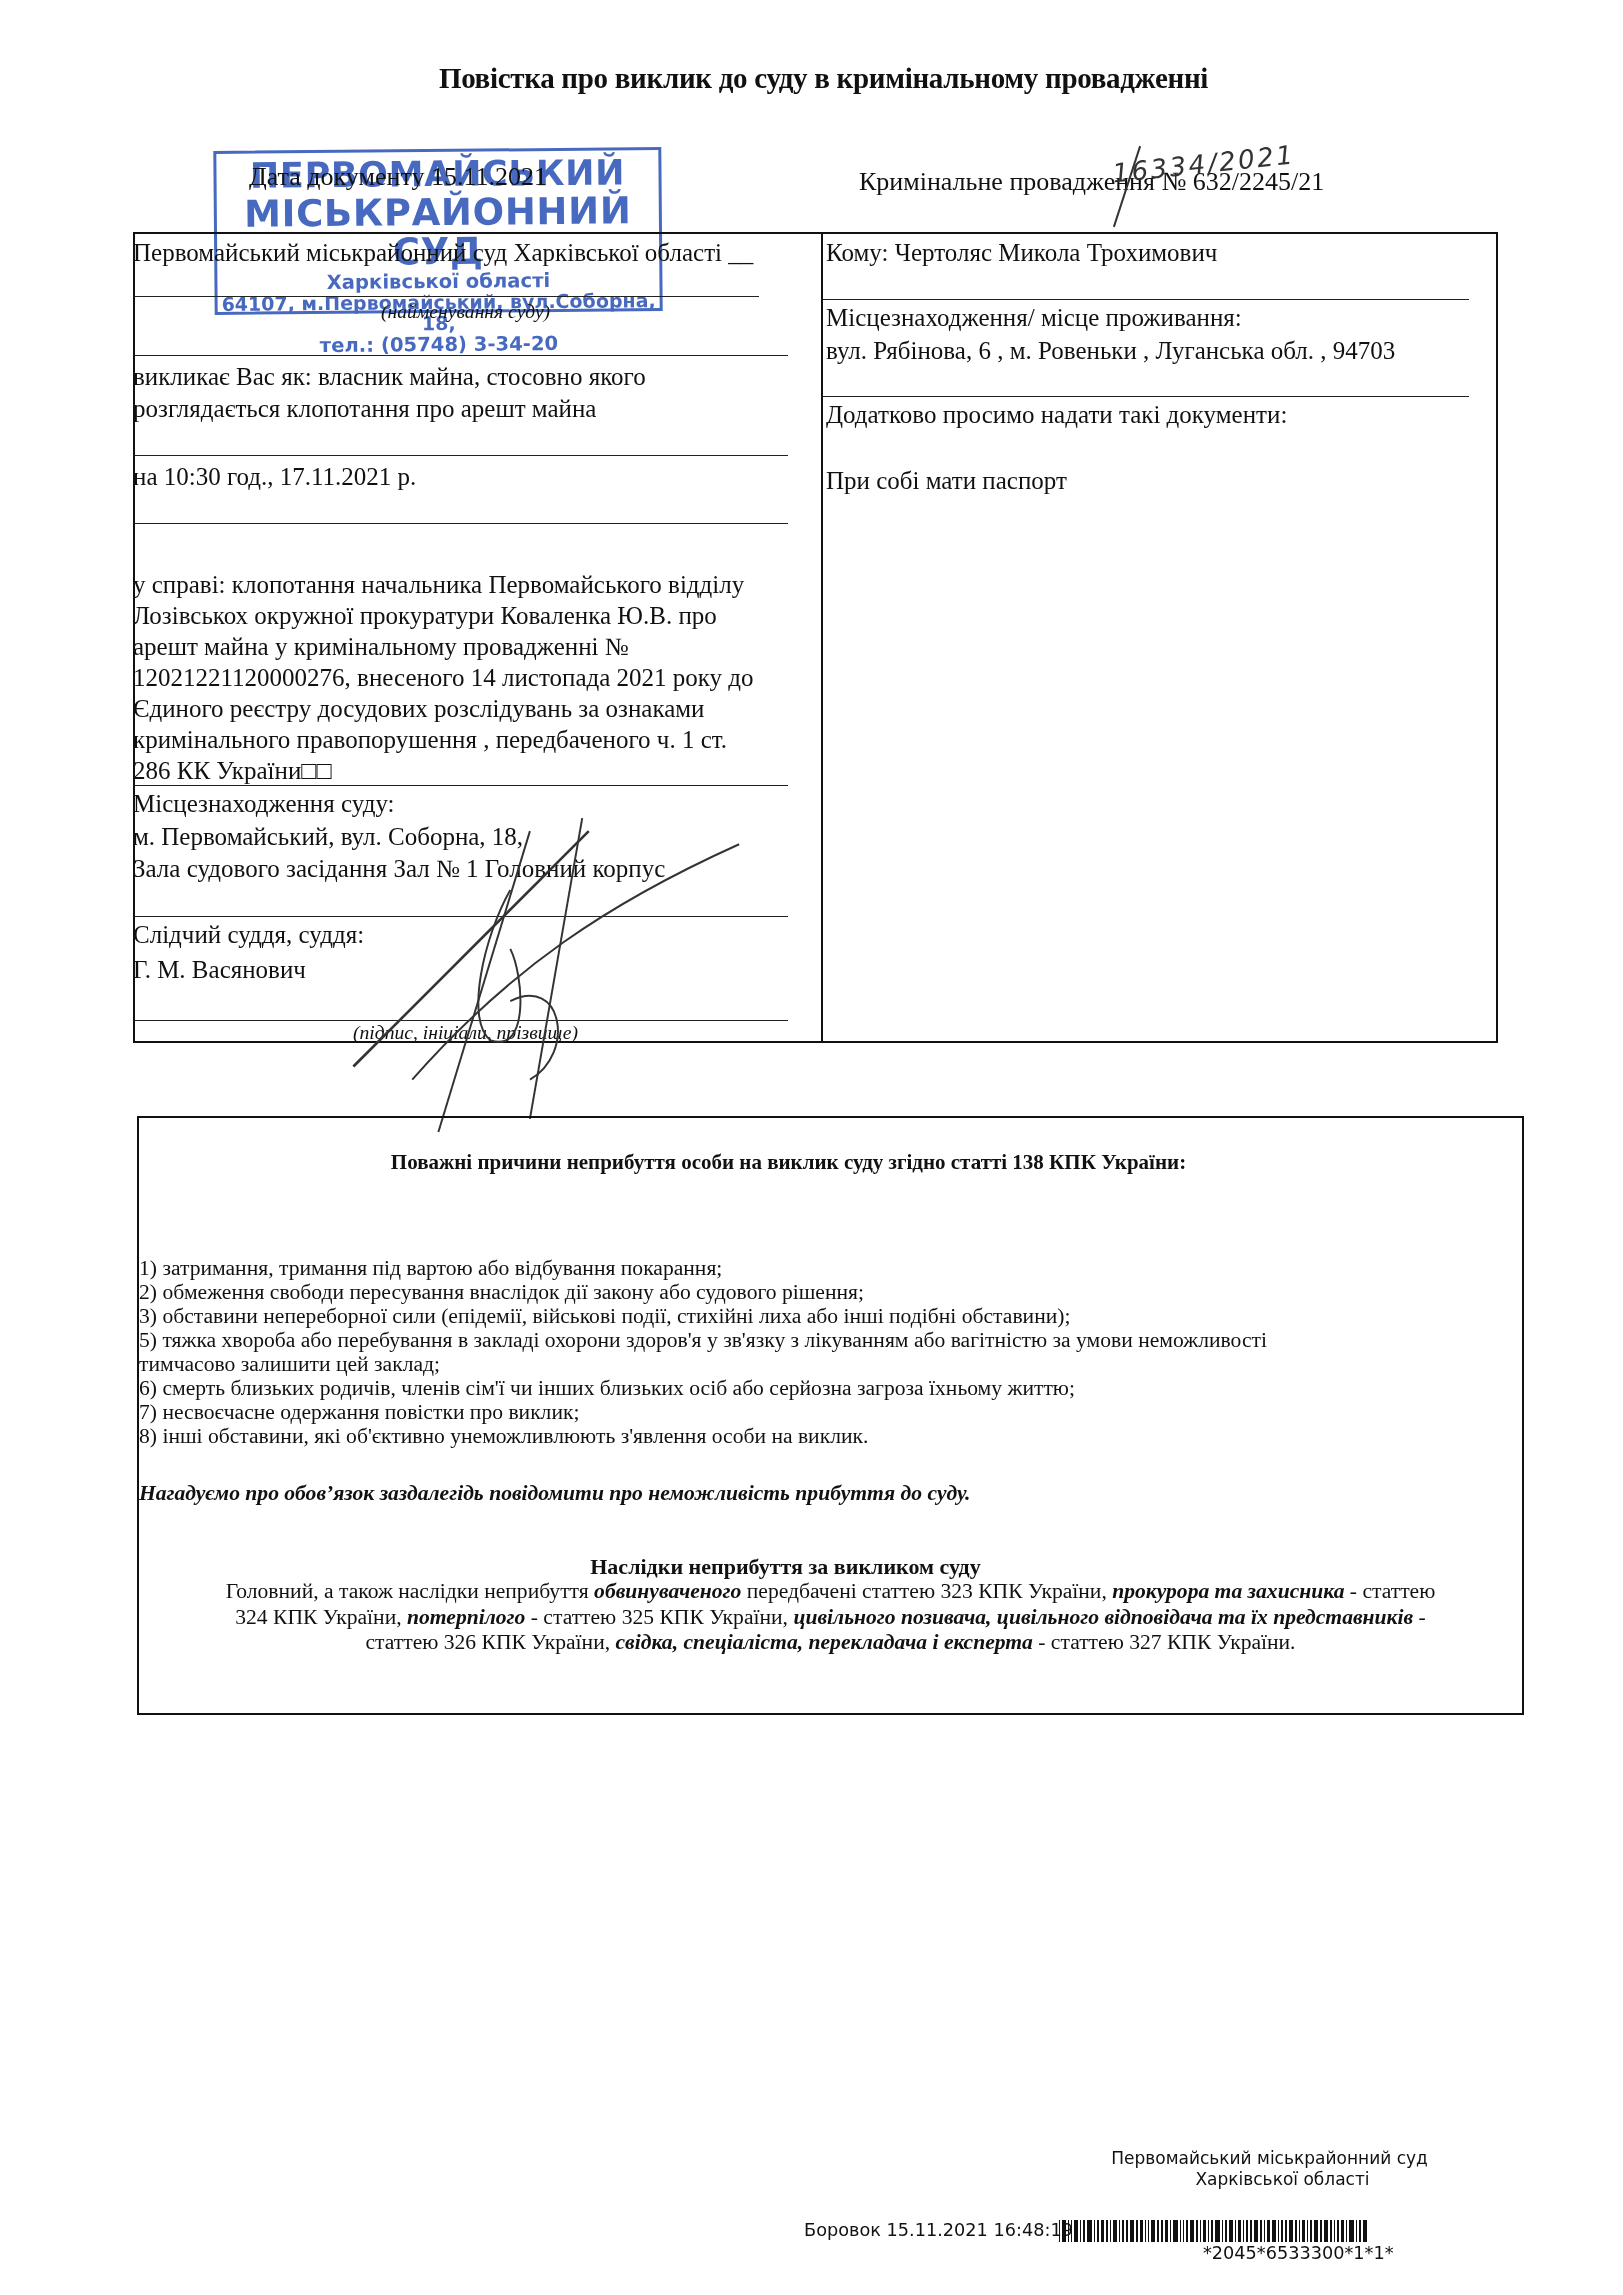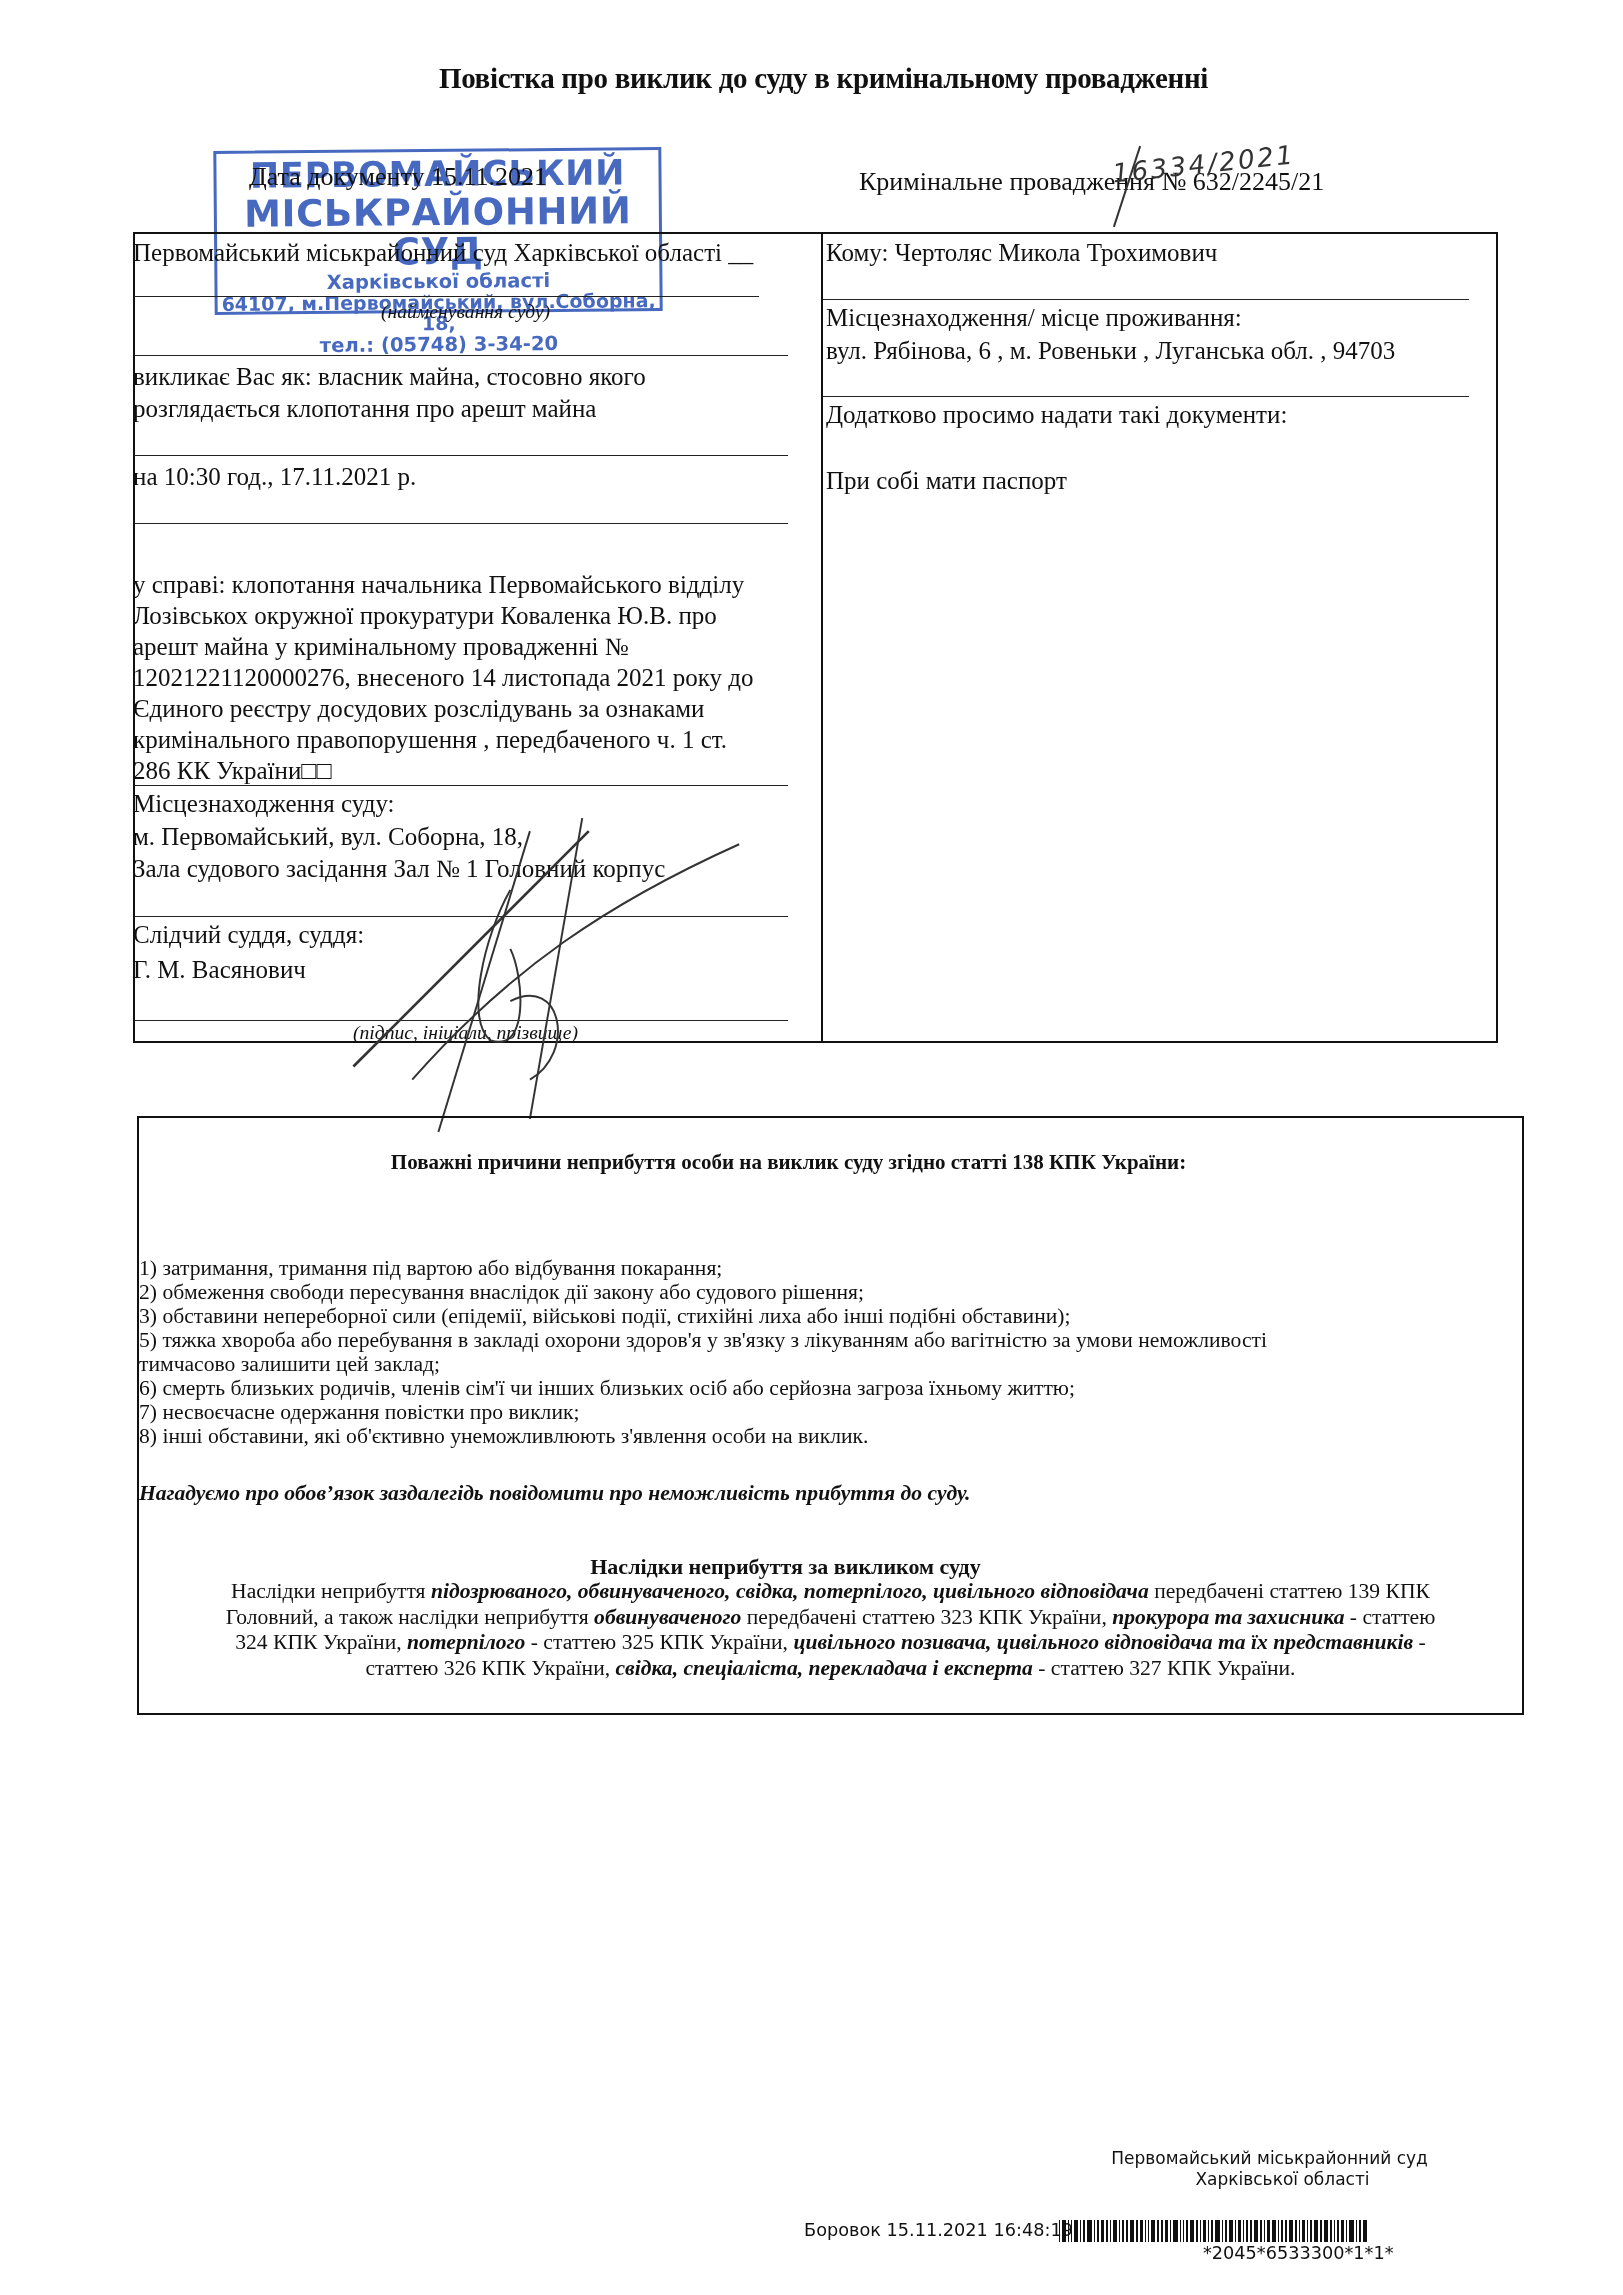--- a/index.html
+++ b/index.html
@@ -136,21 +136,20 @@
   <div class="reason">3) обставини непереборної сили (епідемії, військові події, стихійні лиха або інші подібні обставини);</div>
   <div class="reason">5) тяжка хвороба або перебування в закладі охорони здоров'я у зв'язку з лікуванням або вагітністю за умови неможливості</div>
   <div class="reason">тимчасово залишити цей заклад;</div>
   <div class="reason">6) смерть близьких родичів, членів сім'ї чи інших близьких осіб або серйозна загроза їхньому життю;</div>
   <div class="reason">7) несвоєчасне одержання повістки про виклик;</div>
   <div class="reason">8) інші обставини, які об'єктивно унеможливлюють з'явлення особи на виклик.</div>
 </div>
 <div class="abs reminder" style="left:139px; top:1481px;">Нагадуємо про обов’язок заздалегідь повідомити про неможливість прибуття до суду.</div>
 <div class="abs info-heading" style="left:0; width:1623px; text-align:center; top:1554px; font-size:22px; margin-left:-26px;">Наслідки неприбуття за викликом суду</div>
 <div class="abs" style="left:137px; width:1387px; top:1579px;" id="conseq-wrap">
-    <div class="conseq"><span>Наслідки неприбуття </span><i>підозрюваного, обвинуваченого, свідка, потерпілого, цивільного відповідача</i><span> передбачені статтею 139 КПК</span></div>
     <div class="conseq"><span>Головний, а також наслідки неприбуття </span><i>обвинуваченого</i><span> передбачені статтею 323 КПК України, </span><i>прокурора та захисника</i><span> - статтею</span></div>
     <div class="conseq"><span>324 КПК України, </span><i>потерпілого</i><span> - статтею 325 КПК України, </span><i>цивільного позивача, цивільного відповідача та їх представників</i><span> -</span></div>
     <div class="conseq"><span>статтею 326 КПК України, </span><i>свідка, спеціаліста, перекладача і експерта</i><span> - статтею 327  КПК України.</span></div>
   </div>
 
 <div class="abs footer-court" style="top:2148px;">Первомайський міськрайонний суд</div>
 <div class="abs footer-court" style="top:2169px; left:1086px;">Харківської області</div>
 <div class="abs footer-line" style="left:804px; top:2220px;">Боровок 15.11.2021 16:48:19</div>
 <div class="abs barcode" id="barcode">
     <span style="width: 1.3px;"></span>

